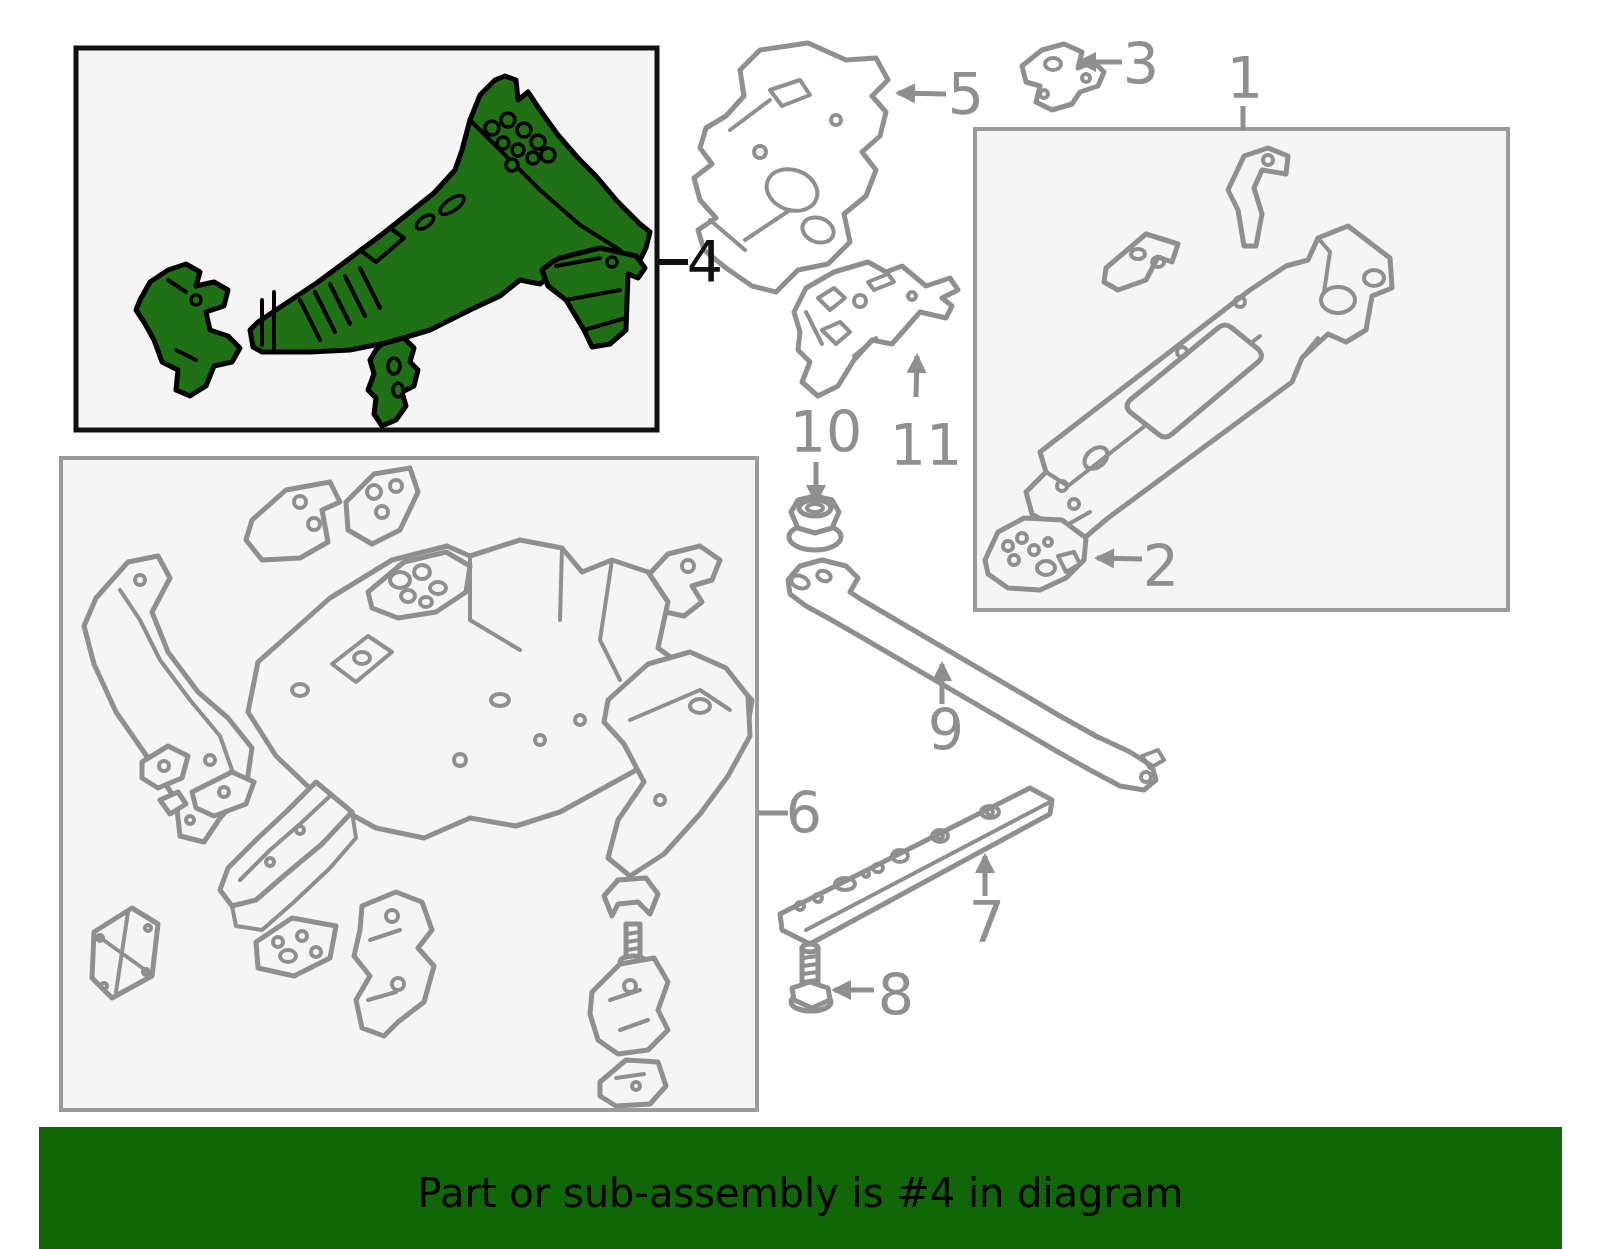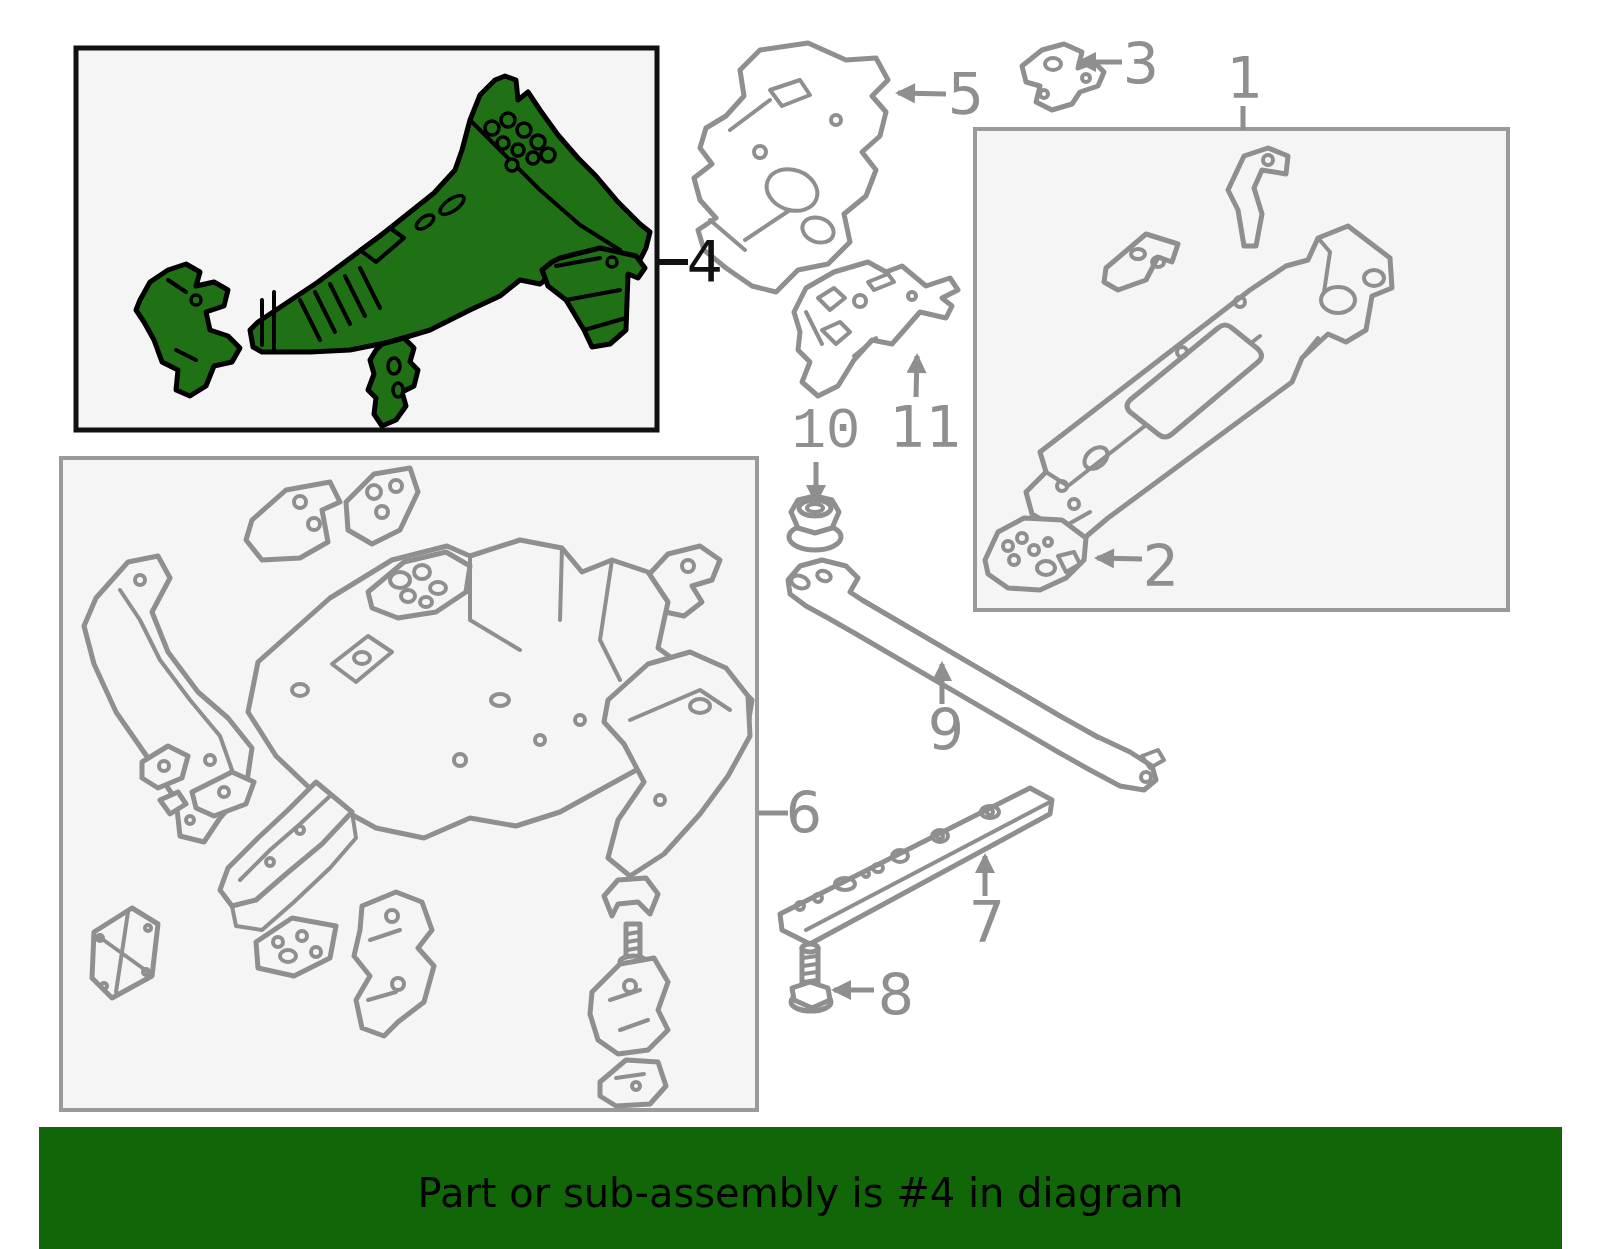--- a/index.html
+++ b/index.html
@@ -327,20 +327,20 @@
 
 <div class="callout" style="left:1245px;top:78px;">1</div>
 <div class="callout" style="left:1161px;top:566px;">2</div>
 <div class="callout" style="left:1141px;top:64px;">3</div>
 <div class="callout black" style="left:705px;top:262px;">4</div>
 <div class="callout" style="left:966px;top:94px;">5</div>
 <div class="callout" style="left:804px;top:813px;">6</div>
 <div class="callout" style="left:987px;top:922px;">7</div>
 <div class="callout" style="left:896px;top:995px;">8</div>
 <div class="callout" style="left:946px;top:730px;">9</div>
-<div class="callout" style="left:826px;top:432px;font-family:Liberation Mono, monospace;">10</div>
-<div class="callout" style="left:926px;top:427px;">11</div>
+<div class="callout" style="left:826px;top:432px;">10</div>
+<div class="callout" style="left:926px;top:445px;">11</div>
 
 <div class="banner">
   <div>Part or sub-assembly is #4 in diagram</div>
 </div>
 
 </div>
 
 </body></html>

